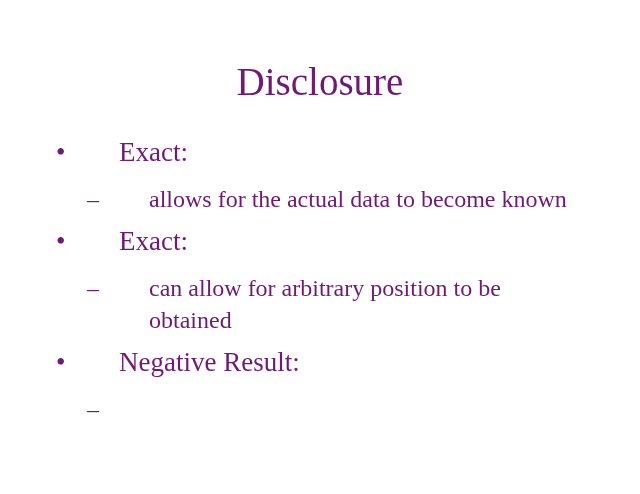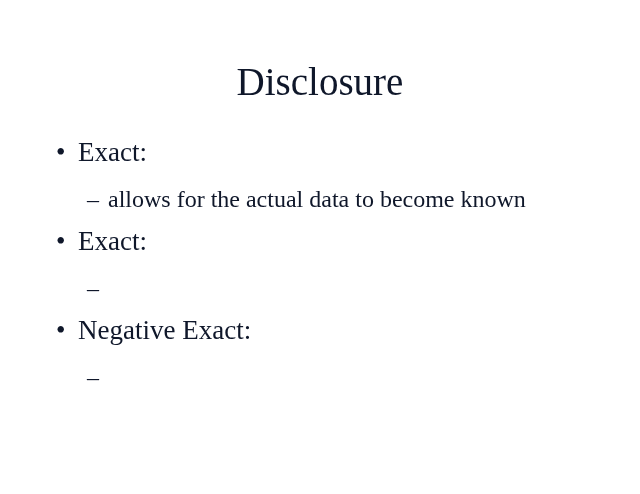--- a/index.html
+++ b/index.html
@@ -7,21 +7,21 @@
     padding: 0;
     background: #ffffff;
   }
   .slide {
     position: relative;
     width: 640px;
     height: 494px;
     background: #ffffff;
     overflow: hidden;
     font-family: "Liberation Serif", "DejaVu Serif", serif;
-    color: #0f172a;
+    color: #701a75;
   }
   .slide-title {
     position: absolute;
     top: 58px;
     left: 0;
     width: 640px;
     text-align: center;
     font-size: 39px;
     line-height: 47px;
     white-space: nowrap;
@@ -54,20 +54,21 @@
     flex: 0 0 auto;
   }
   .lvl1 .marker {
     width: 22px;
   }
   .lvl2 .marker {
     width: 21px;
   }
   .bullet-text {
     flex: 1 1 auto;
+    margin-left: 41px;
   }
 </style>
 </head>
 <body>
 
 <div class="slide">
 
   <div class="slide-title">Disclosure</div>
 
   <div class="content">
@@ -82,25 +83,26 @@
       <span class="bullet-text">allows for the actual data to become known</span>
     </div>
 
     <div class="bullet-item lvl1">
       <span class="marker">•</span>
       <span class="bullet-text">Exact:</span>
     </div>
 
     <div class="bullet-item lvl2">
       <span class="marker">–</span>
+      <span class="bullet-text">can allow for arbitrary position to be obtained</span>
     </div>
 
     <div class="bullet-item lvl1">
       <span class="marker">•</span>
-      <span class="bullet-text">Negative Exact:</span>
+      <span class="bullet-text">Negative Result:</span>
     </div>
 
     <div class="bullet-item lvl2">
       <span class="marker">–</span>
     </div>
 
   </div>
 </div>
 
 </body></html>

